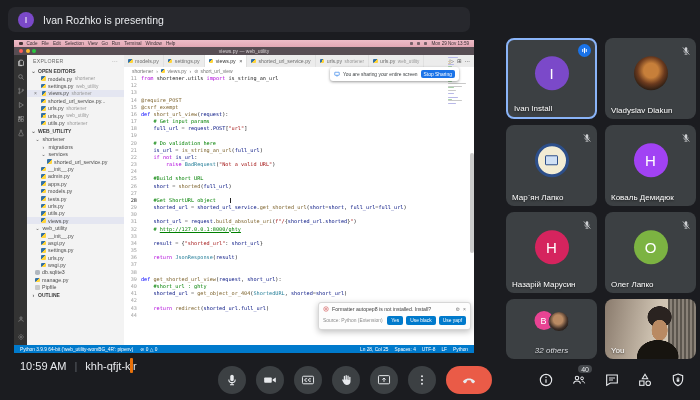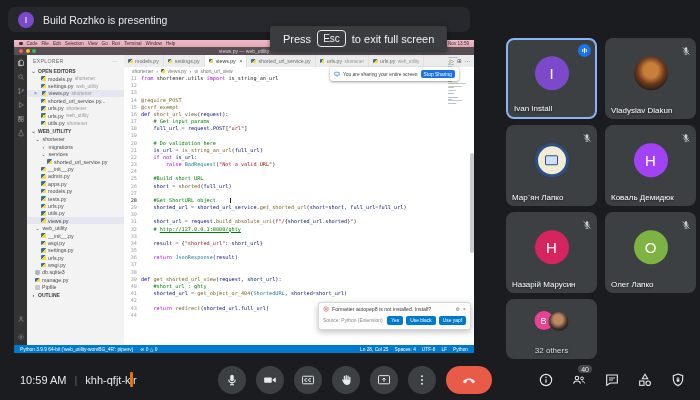--- a/index.html
+++ b/index.html
@@ -80,21 +80,21 @@
   .notif .nacts{margin-left:auto;color:#777;font-size:5px;display:flex;gap:3px;}
   .notif .n2{display:flex;align-items:center;margin-top:4px;font-size:4.9px;color:#8a8a8a;}
   .notif .nbtns{margin-left:auto;display:flex;gap:3px;}
   .notif .nbtn{background:#007acc;color:#fff;font-size:4.9px;padding:2px 4px;border-radius:2px;white-space:nowrap;}
   
   #tiles{position:absolute;left:506px;top:38px;width:190px;height:321px;display:grid;
          grid-template-columns:91px 91px;grid-template-rows:81px 81px 81px 60px;gap:6px 8px;}
   .tile{position:relative;background:#3c4043;border-radius:8px;overflow:hidden;box-sizing:border-box;}
   .tile.speaking{border:2px solid #8ab4f8;}
   .tile .pname{position:absolute;left:6px;bottom:4px;color:#fff;font-size:8px;text-shadow:0 1px 2px rgba(0,0,0,.6);white-space:nowrap;}
-  .tile .pname.center{left:0;right:0;text-align:center;color:#dadce0;}
+  .tile .pname.center{left:0;right:0;text-align:center;color:#dadce0;font-style:italic;}
   .tile .avatar{position:absolute;left:50%;top:47%;transform:translate(-50%,-58%);width:34px;height:34px;border-radius:50%;
                 display:flex;align-items:center;justify-content:center;color:#fff;font-size:15px;}
   .tile .micoff{position:absolute;top:4px;right:5px;width:10px;height:10px;color:#e8eaed;opacity:.85;}
   .tile .micoff svg{width:10px;height:10px;}
   .eqbadge{position:absolute;top:4px;right:4px;width:13px;height:13px;border-radius:50%;background:#1a73e8;
            display:flex;align-items:center;justify-content:center;}
   .eqbadge svg{width:9px;height:9px;}
   .avatar.emblem{background:#f2ecd4;border:3px solid #2d4f8a;box-sizing:border-box;}
   .avatar.emblem .lap{width:11px;height:8px;border:1.4px solid #2d4f8a;border-radius:1px;background:#cfe0f5;}
   .avatar.photo-dark{background:radial-gradient(circle at 50% 42%,#c77f3a 0 28%,#6b3a1e 52%,#241a12 78%);}
@@ -105,48 +105,43 @@
   .tile.video{background:
      radial-gradient(ellipse 30px 24px at 58% 96%,#17140f 0 68%,transparent 70%),
      radial-gradient(ellipse 13px 17px at 60% 52%,#b98a63 0 60%,transparent 63%),
      radial-gradient(ellipse 19px 17px at 60% 30%,#2a2320 0 62%,transparent 65%),
      repeating-linear-gradient(90deg,#5c564e 0 2px,#8a8278 2px 4px) ,
      linear-gradient(100deg,#8a7b6d,#cfc3b2 55%,#ded3c2);}
   .tile.video{background-size:auto,auto,auto,28px 100%,auto;background-position:center,center,center,right top,center;
               background-repeat:no-repeat,no-repeat,no-repeat,no-repeat,no-repeat;}
   
   #bottombar{position:absolute;left:0;right:0;bottom:0;height:40px;background:#1b1c20;}
-  .bb-left{position:absolute;left:20px;top:0;height:40px;display:flex;align-items:center;gap:8px;color:#e8eaed;font-size:11px;}
+  .bb-left{position:absolute;left:20px;top:0;height:40px;display:flex;align-items:flex-start;gap:8px;color:#e8eaed;font-size:11px;}
   .bb-sep{color:#5f6368;}
   .mcode{position:relative;}
   .mcode .ocaret{position:absolute;left:45px;top:-2px;width:2.5px;height:15px;background:#e8710a;border-radius:1px;}
   .bb-center{position:absolute;left:355px;top:6px;transform:translateX(-50%);display:flex;align-items:center;gap:10px;}
   .ctl{width:28px;height:28px;border-radius:50%;background:#3c4043;display:flex;align-items:center;justify-content:center;color:#e8eaed;}
   .ctl svg{width:14px;height:14px;}
   .ctl.end{width:46px;border-radius:14px;background:#ea5b47;}
   .bb-right{position:absolute;right:14px;top:0;height:40px;display:flex;align-items:center;gap:17px;}
   .ricon{position:relative;width:16px;height:16px;color:#e8eaed;}
   .ricon svg{width:16px;height:16px;}
   .rbadge{position:absolute;top:-7px;right:-5px;background:#44474b;color:#e8eaed;font-size:7px;border-radius:7px;padding:0.5px 3px;}
 </style>
 </head>
 <body>
 
 <div id="stage">
 
   <div class="banner">
     <div class="avi">I</div>
-    <div class="btxt">Build Rozhko is presenting</div>
+    <div class="btxt">Ivan Rozhko is presenting</div>
   </div>
 
-  <div class="esc-tip">
-    <span>Press</span>
-    <span class="esc-key">Esc</span>
-    <span>to exit full screen</span>
-  </div>
 
   <div id="macscreen">
     <div class="menubar">
       <span class="apple"></span>
       <span id="menu-items" style="display:flex;gap:4px;">
           <span>Code</span>
           <span>File</span>
           <span>Edit</span>
           <span>Selection</span>
           <span>View</span>
@@ -698,20 +693,23 @@
             <path stroke="currentColor" stroke-width="2" d="M4.5 3.5l15.5 17"></path>
           </svg></div>
       </div>
       <div class="tile">
         <div class="groupwrap">
           <div class="avatar g1" style="background: rgb(232, 67, 147);">B</div>
           <div class="g2"></div>
         </div>
         <div class="pname center">32 others</div>
       </div>
+      <div class="tile video">
+        <div class="pname">You</div>
+      </div>
     </div>
 
   <div id="bottombar">
     <div class="bb-left">
       <span>10:59 AM</span>
       <span class="bb-sep">|</span>
       <span class="mcode">
         <span>khh-qfjt-kir</span>
         <span class="ocaret"></span>
       </span>

